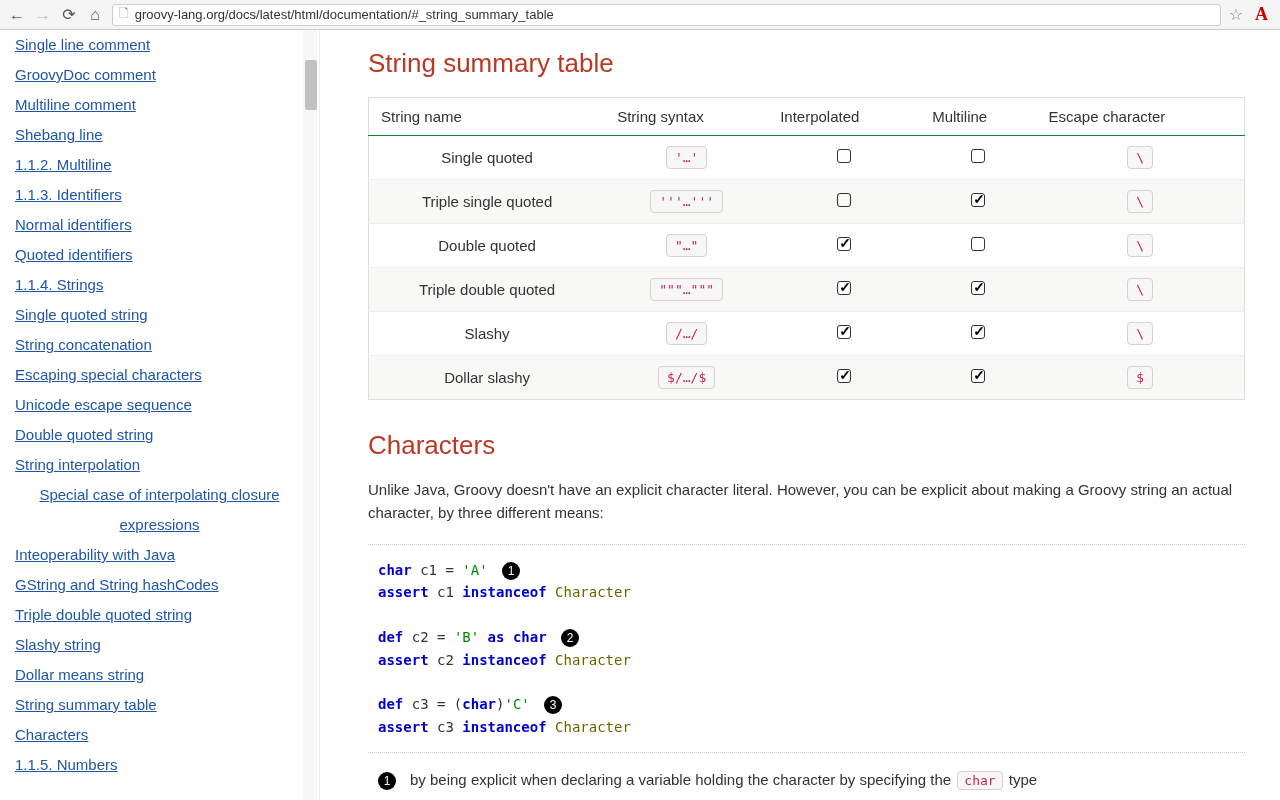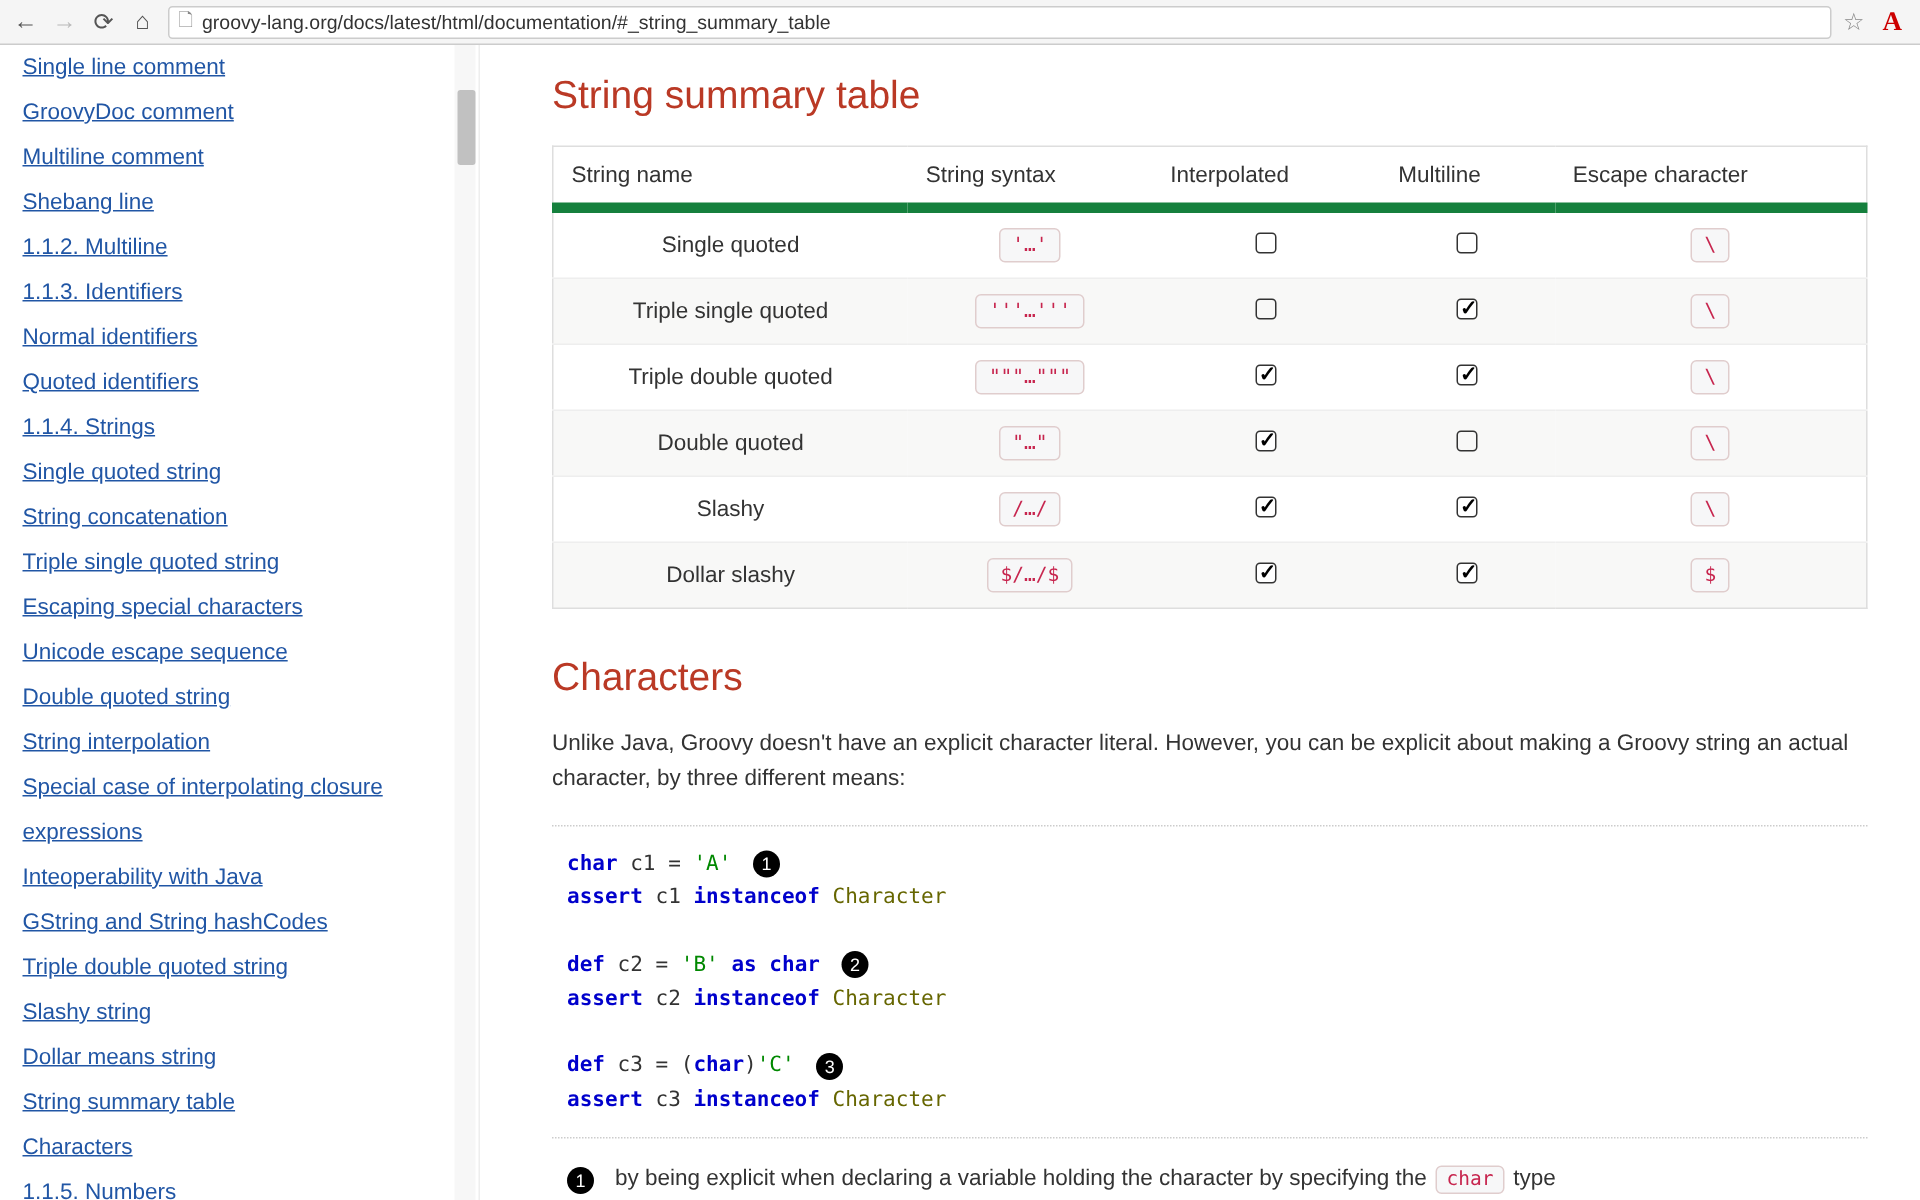--- a/index.html
+++ b/index.html
@@ -9,30 +9,30 @@
 .nav-btn.disabled { color: #bbb; }
 .url-bar { flex: 1; height: 22px; background: #fff; border: 1px solid #ccc; border-radius: 3px; display: flex; align-items: center; padding: 0 6px; font-size: 13px; color: #333; }
 .url-bar .doc-icon { margin-right: 6px; color: #888; font-size: 12px; }
 .star-icon { color: #888; font-size: 16px; cursor: pointer; }
 .red-a { color: #c00; font-weight: bold; font-family: Georgia, serif; font-size: 18px; padding: 0 4px; }
 .page-wrap { display: flex; height: 770px; }
 .sidebar { width: 320px; background: #fff; position: relative; overflow: hidden; border-right: 1px solid #eee; }
 .sidebar-inner { padding: 10px 15px 10px 15px; position: absolute; top: -10px; }
 .sidebar ul { list-style: none; }
 .sidebar li { margin: 0; }
-.sidebar a { color: #2156a5; text-decoration: underline; font-size: 15px; line-height: 30px; display: inline-block; }
+.sidebar a { color: #2156a5; text-decoration: underline; font-size: 15px; line-height: 30px; display: inline-block; text-align: center; }
 .lvl1 { margin-left: 40px; }
 .lvl2 { margin-left: 60px; }
 .lvl3 { margin-left: 80px; }
 .scrollbar-track { position: absolute; right: 2px; top: 0; width: 14px; height: 100%; background: #f7f7f7; }
 .scrollbar-thumb { position: absolute; right: 2px; top: 30px; width: 12px; height: 50px; background: #c1c1c1; border-radius: 2px; }
 .content { flex: 1; padding: 10px 35px 20px 48px; overflow: hidden; }
 h2.section-title { color: #ba3925; font-size: 26px; font-weight: 400; margin: 8px 0 18px 0; }
 .string-table { width: 100%; border-collapse: collapse; border: 1px solid #dedede; margin-bottom: 30px; }
-.string-table th { text-align: left; font-weight: 400; font-size: 15px; padding: 10px 12px; border-bottom: 7px solid #15803d; color: #333; }
+.string-table th { text-align: left; font-weight: 400; font-size: 15px; padding: 10px 12px; border-bottom: 1px solid #15803d; color: #333; }
 .string-table td { padding: 10px 12px; font-size: 15px; border-top: 1px solid #eee; vertical-align: middle; text-align: center; }
 .string-table tbody tr { background: #fff; }
 .string-table tbody tr:nth-child(even) { background: #f8f8f7; }
 .code-token { display: inline-block; border: 1px solid #e0cdcd; background: #f7f7f8; border-radius: 4px; padding: 3px 8px; font-family: "Droid Sans Mono", Consolas, monospace; font-size: 13px; color: #c7254e; }
 .check-empty { display: inline-block; width: 14px; height: 14px; border: 1.5px solid #333; border-radius: 3px; }
 .check-filled { display: inline-block; width: 14px; height: 14px; border: 1.5px solid #333; border-radius: 3px; position: relative; background: #fff; }
 .check-filled::after { content: "✓"; position: absolute; top: -3px; left: 1px; font-size: 14px; font-weight: bold; color: #000; }
 .paragraph { font-size: 15px; color: #333; line-height: 1.5; margin: 14px 0 20px 0; }
 .code-block { border-top: 1px dotted #ccc; border-bottom: 1px dotted #ccc; padding: 14px 10px; font-family: "Droid Sans Mono", Consolas, monospace; font-size: 14px; line-height: 1.6; color: #333; margin-bottom: 18px; white-space: pre; }
 .kw { color: #0000cc; font-weight: bold; }
@@ -70,21 +70,20 @@
           <li class="lvl2"><a href="#">GroovyDoc comment</a></li>
           <li class="lvl2"><a href="#">Multiline comment</a></li>
           <li class="lvl2"><a href="#">Shebang line</a></li>
           <li class="lvl1"><a href="#">1.1.2. Multiline</a></li>
           <li class="lvl1"><a href="#">1.1.3. Identifiers</a></li>
           <li class="lvl2"><a href="#">Normal identifiers</a></li>
           <li class="lvl2"><a href="#">Quoted identifiers</a></li>
           <li class="lvl1"><a href="#">1.1.4. Strings</a></li>
           <li class="lvl2"><a href="#">Single quoted string</a></li>
           <li class="lvl2"><a href="#">String concatenation</a></li>
-          <li class="lvl2"><a href="#">Triple single quoted string</a></li>
           <li class="lvl3"><a href="#">Escaping special characters</a></li>
           <li class="lvl3"><a href="#">Unicode escape sequence</a></li>
           <li class="lvl2"><a href="#">Double quoted string</a></li>
           <li class="lvl3"><a href="#">String interpolation</a></li>
           <li class="lvl3"><a href="#">Special case of interpolating closure expressions</a></li>
           <li class="lvl3"><a href="#">Inteoperability with Java</a></li>
           <li class="lvl3"><a href="#">GString and String hashCodes</a></li>
           <li class="lvl2"><a href="#">Triple double quoted string</a></li>
           <li class="lvl2"><a href="#">Slashy string</a></li>
           <li class="lvl2"><a href="#">Dollar means string</a></li>
@@ -117,31 +116,31 @@
             <td><span class="code-token">\</span></td>
           </tr>
           <tr>
             <td>Triple single quoted</td>
             <td><span class="code-token">'''…'''</span></td>
             <td><span class="check-empty"></span></td>
             <td><span class="check-filled"></span></td>
             <td><span class="code-token">\</span></td>
           </tr>
           <tr>
+            <td>Double quoted</td>
+            <td><span class="code-token">"…"</span></td>
+            <td><span class="check-filled"></span></td>
+            <td><span class="check-empty"></span></td>
+            <td><span class="code-token">\</span></td>
+          </tr>
+          <tr>
             <td>Triple double quoted</td>
             <td><span class="code-token">"""…"""</span></td>
             <td><span class="check-filled"></span></td>
             <td><span class="check-filled"></span></td>
-            <td><span class="code-token">\</span></td>
-          </tr>
-          <tr>
-            <td>Double quoted</td>
-            <td><span class="code-token">"…"</span></td>
-            <td><span class="check-filled"></span></td>
-            <td><span class="check-empty"></span></td>
             <td><span class="code-token">\</span></td>
           </tr>
           <tr>
             <td>Slashy</td>
             <td><span class="code-token">/…/</span></td>
             <td><span class="check-filled"></span></td>
             <td><span class="check-filled"></span></td>
             <td><span class="code-token">\</span></td>
           </tr>
           <tr>

